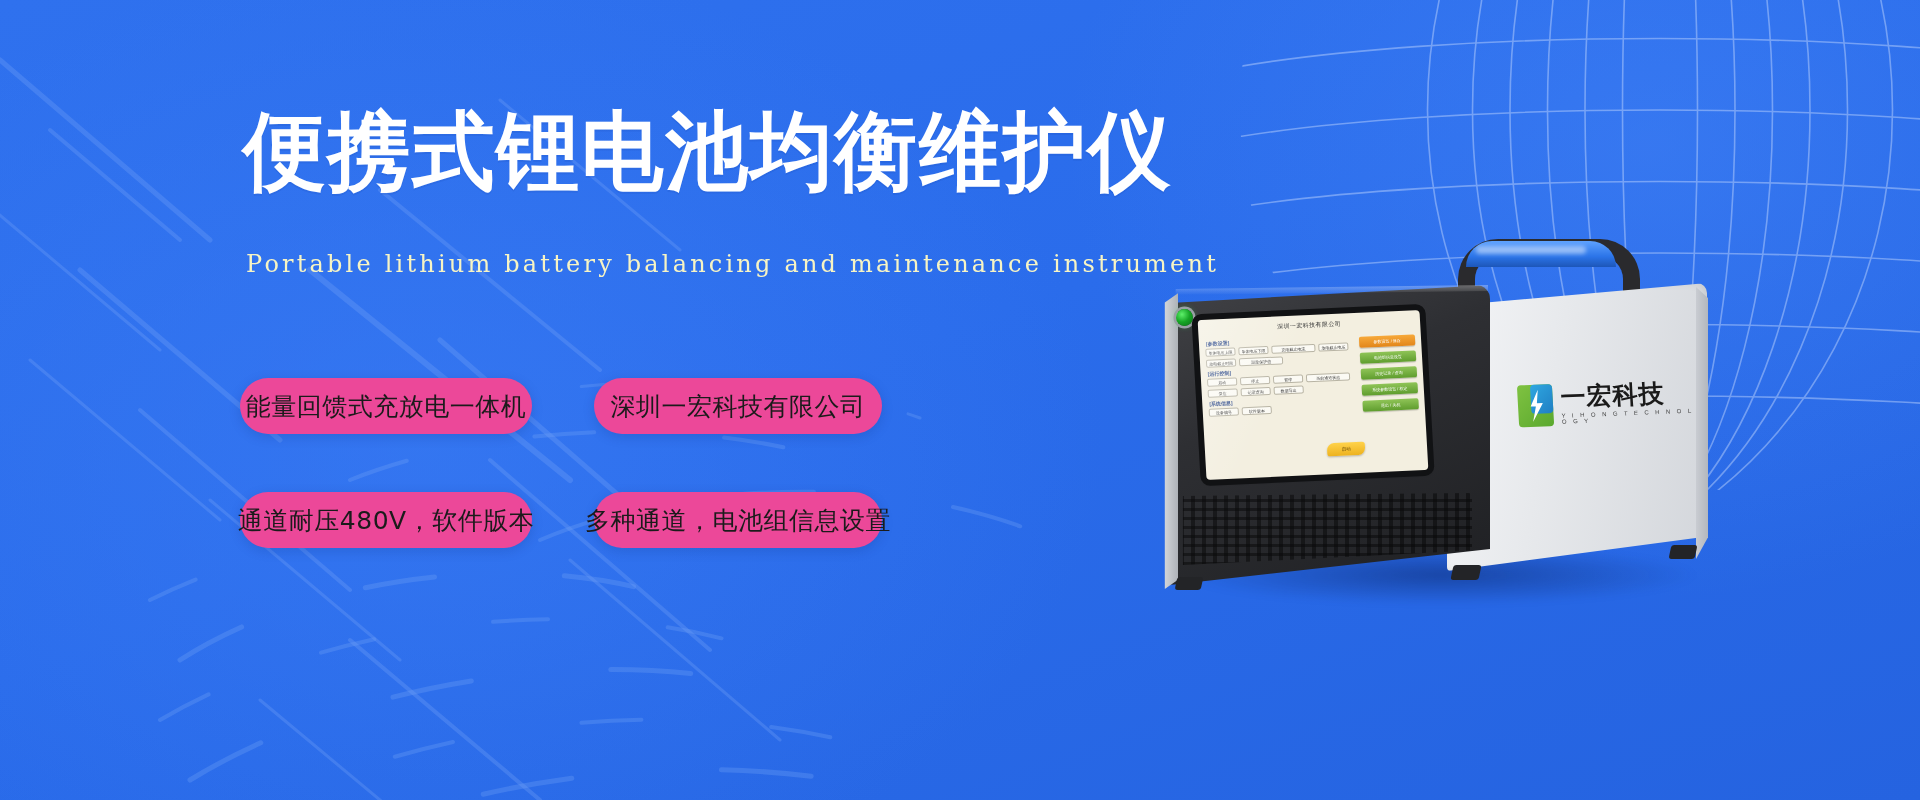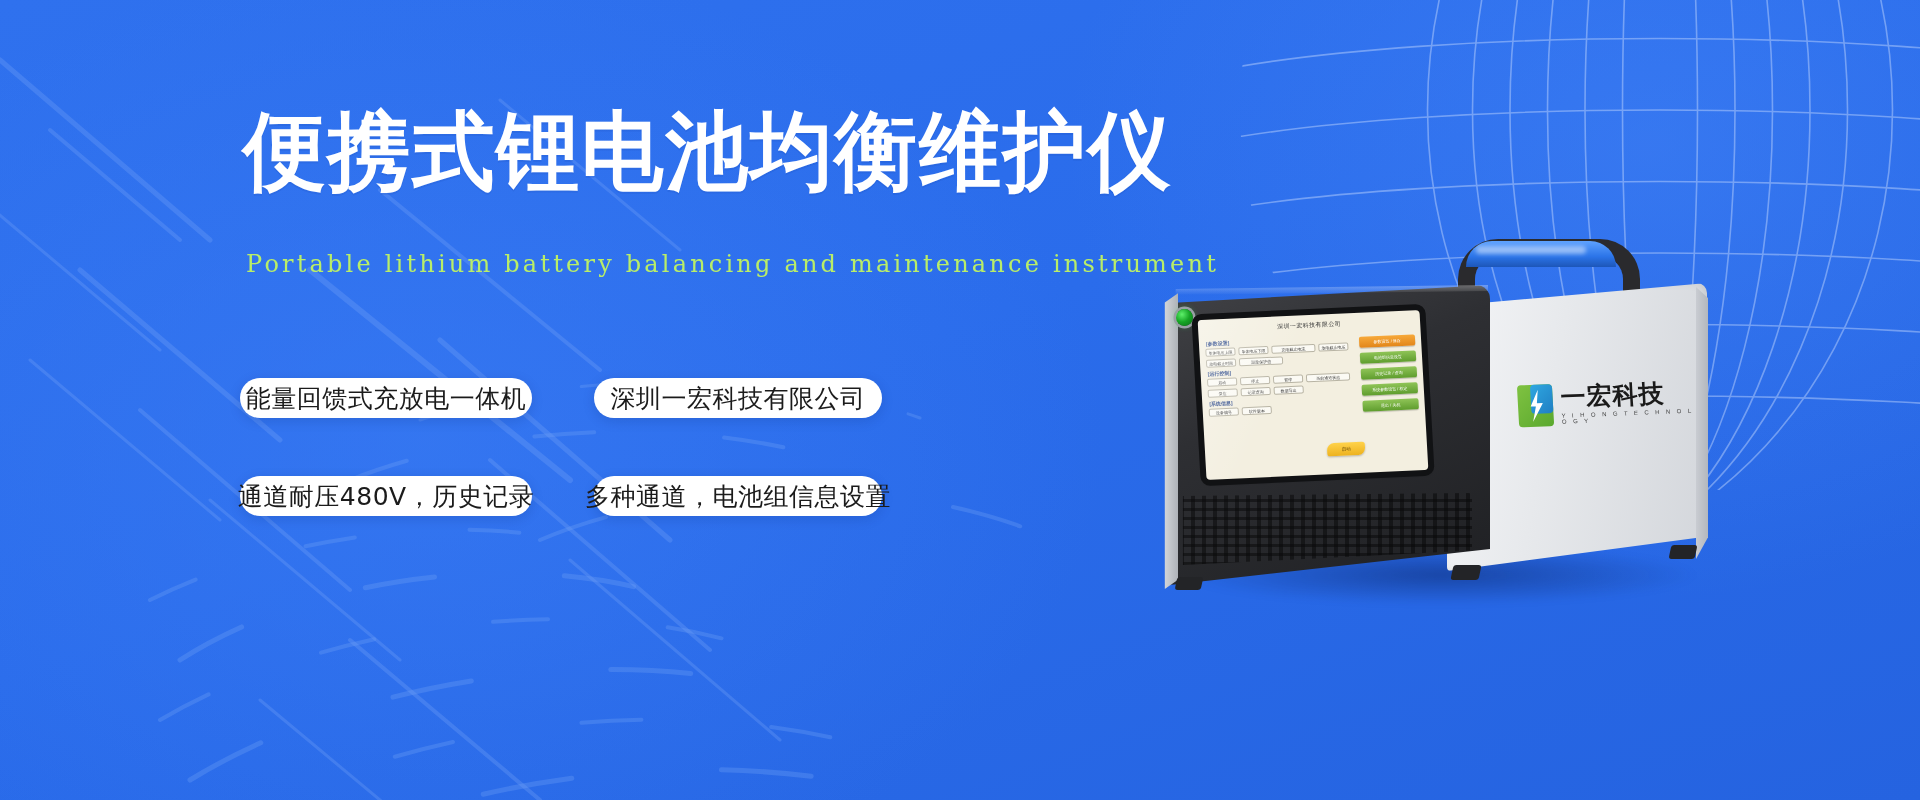--- a/index.html
+++ b/index.html
@@ -58,35 +58,35 @@
     transform:scaleX(.96);
     transform-origin:left center;
     white-space:nowrap;
     text-shadow:0 2px 0 rgba(20,60,160,.12);
   }
 
   .subtitle {
     position:absolute; left:246px; top:250px;
     font-family:"DejaVu Serif","Liberation Serif",serif;
     font-size:24px;
-    color:#bef264;
+    color:#fef9c3;
     letter-spacing:3.2px;
     white-space:nowrap;
     opacity:.97;
   }
 
   
   .pill-grid { position:absolute; left:240px; top:378px; }
   .pill-row { display:flex; }
   .pill-row + .pill-row { margin-top:58px; }
 
   .pill {
-    background:#ffffff;
+    background:#ec4899;
     border-radius:34px;
-    height:40px;
+    height:56px;
     display:flex;
     align-items:center;
     justify-content:center;
     padding:12px 30px;
     font-size:25px;
     color:#1b1b1b;
     font-family:"DejaVu Sans","Liberation Sans",sans-serif;
     white-space:nowrap;
     box-shadow:0 3px 12px rgba(12,40,110,.18);
     letter-spacing:.5px;
@@ -349,21 +349,21 @@
     <div class="title">便携式锂电池均衡维护仪</div>
 
     <div class="subtitle">Portable lithium battery balancing and maintenance instrument</div>
 
     <div class="pill-grid">
       <div class="pill-row">
         <div class="pill w1">能量回馈式充放电一体机</div>
         <div class="pill w2">深圳一宏科技有限公司</div>
       </div>
       <div class="pill-row">
-        <div class="pill w1">通道耐压480V，历史记录</div>
+        <div class="pill w1">通道耐压480V，软件版本</div>
         <div class="pill w2">多种通道，电池组信息设置</div>
       </div>
     </div>
 
   </div>
 
   <div class="device">
 
     <div class="dev-shadow"></div>
 

